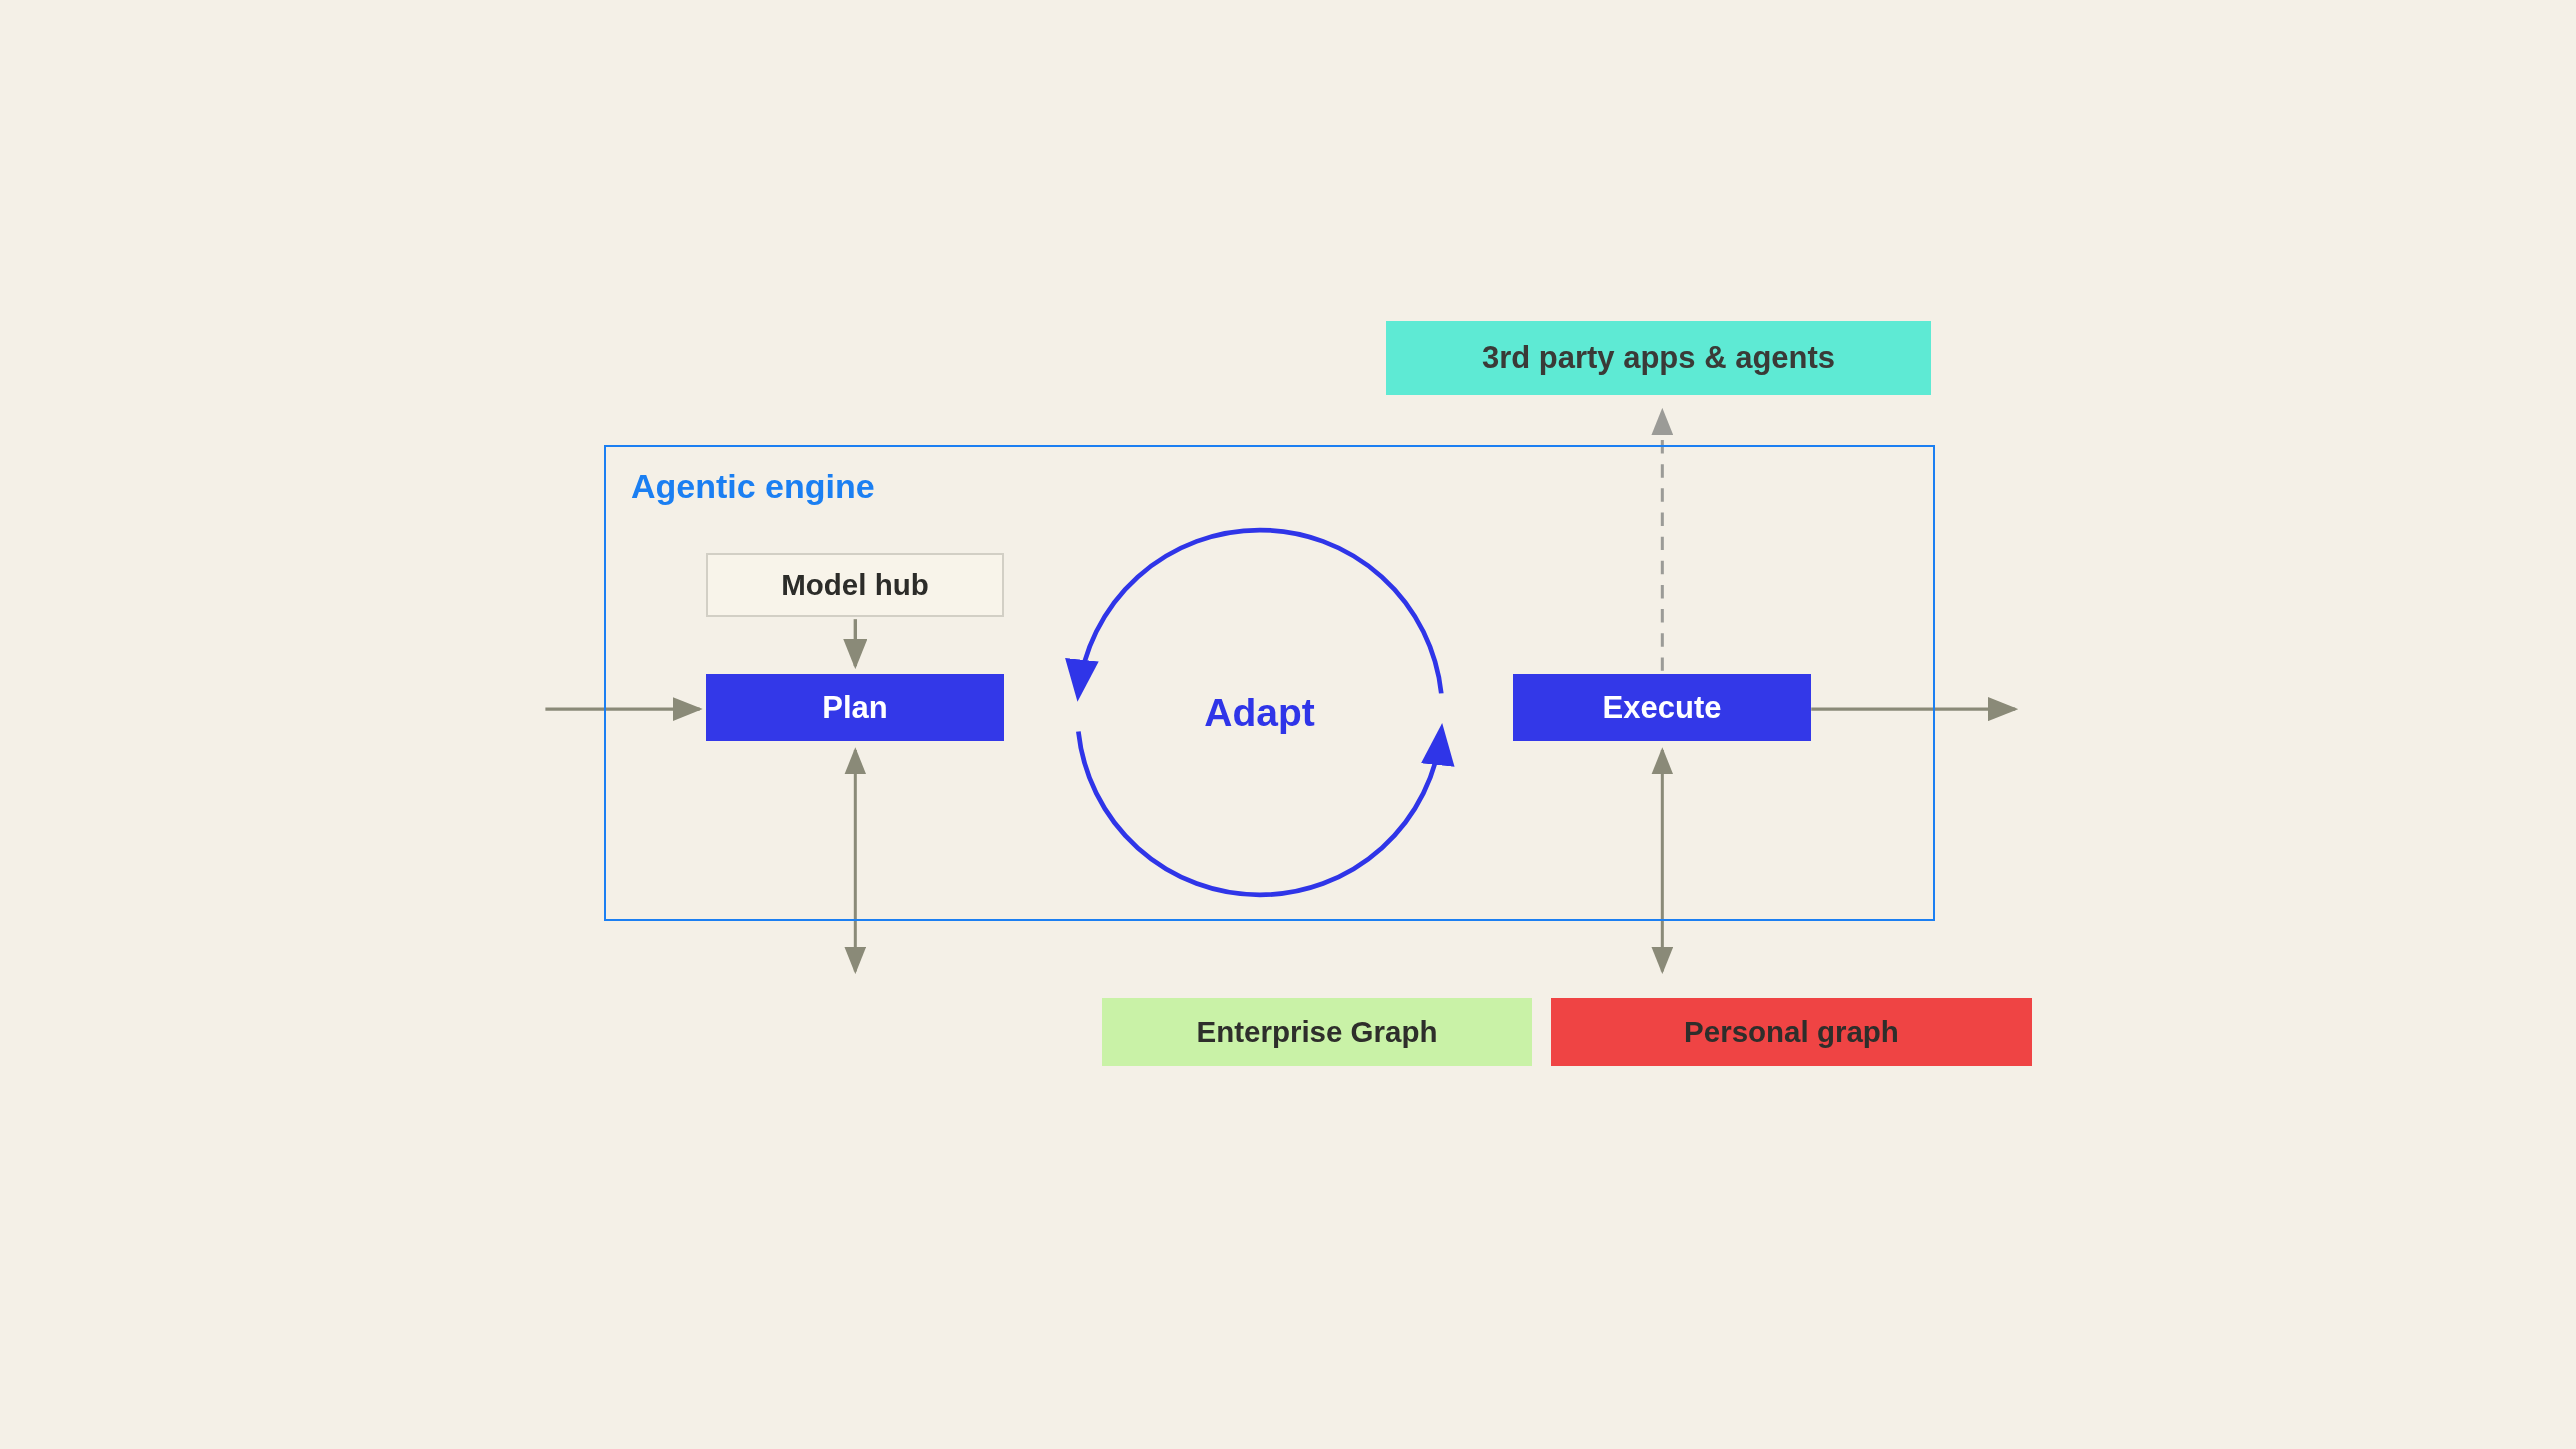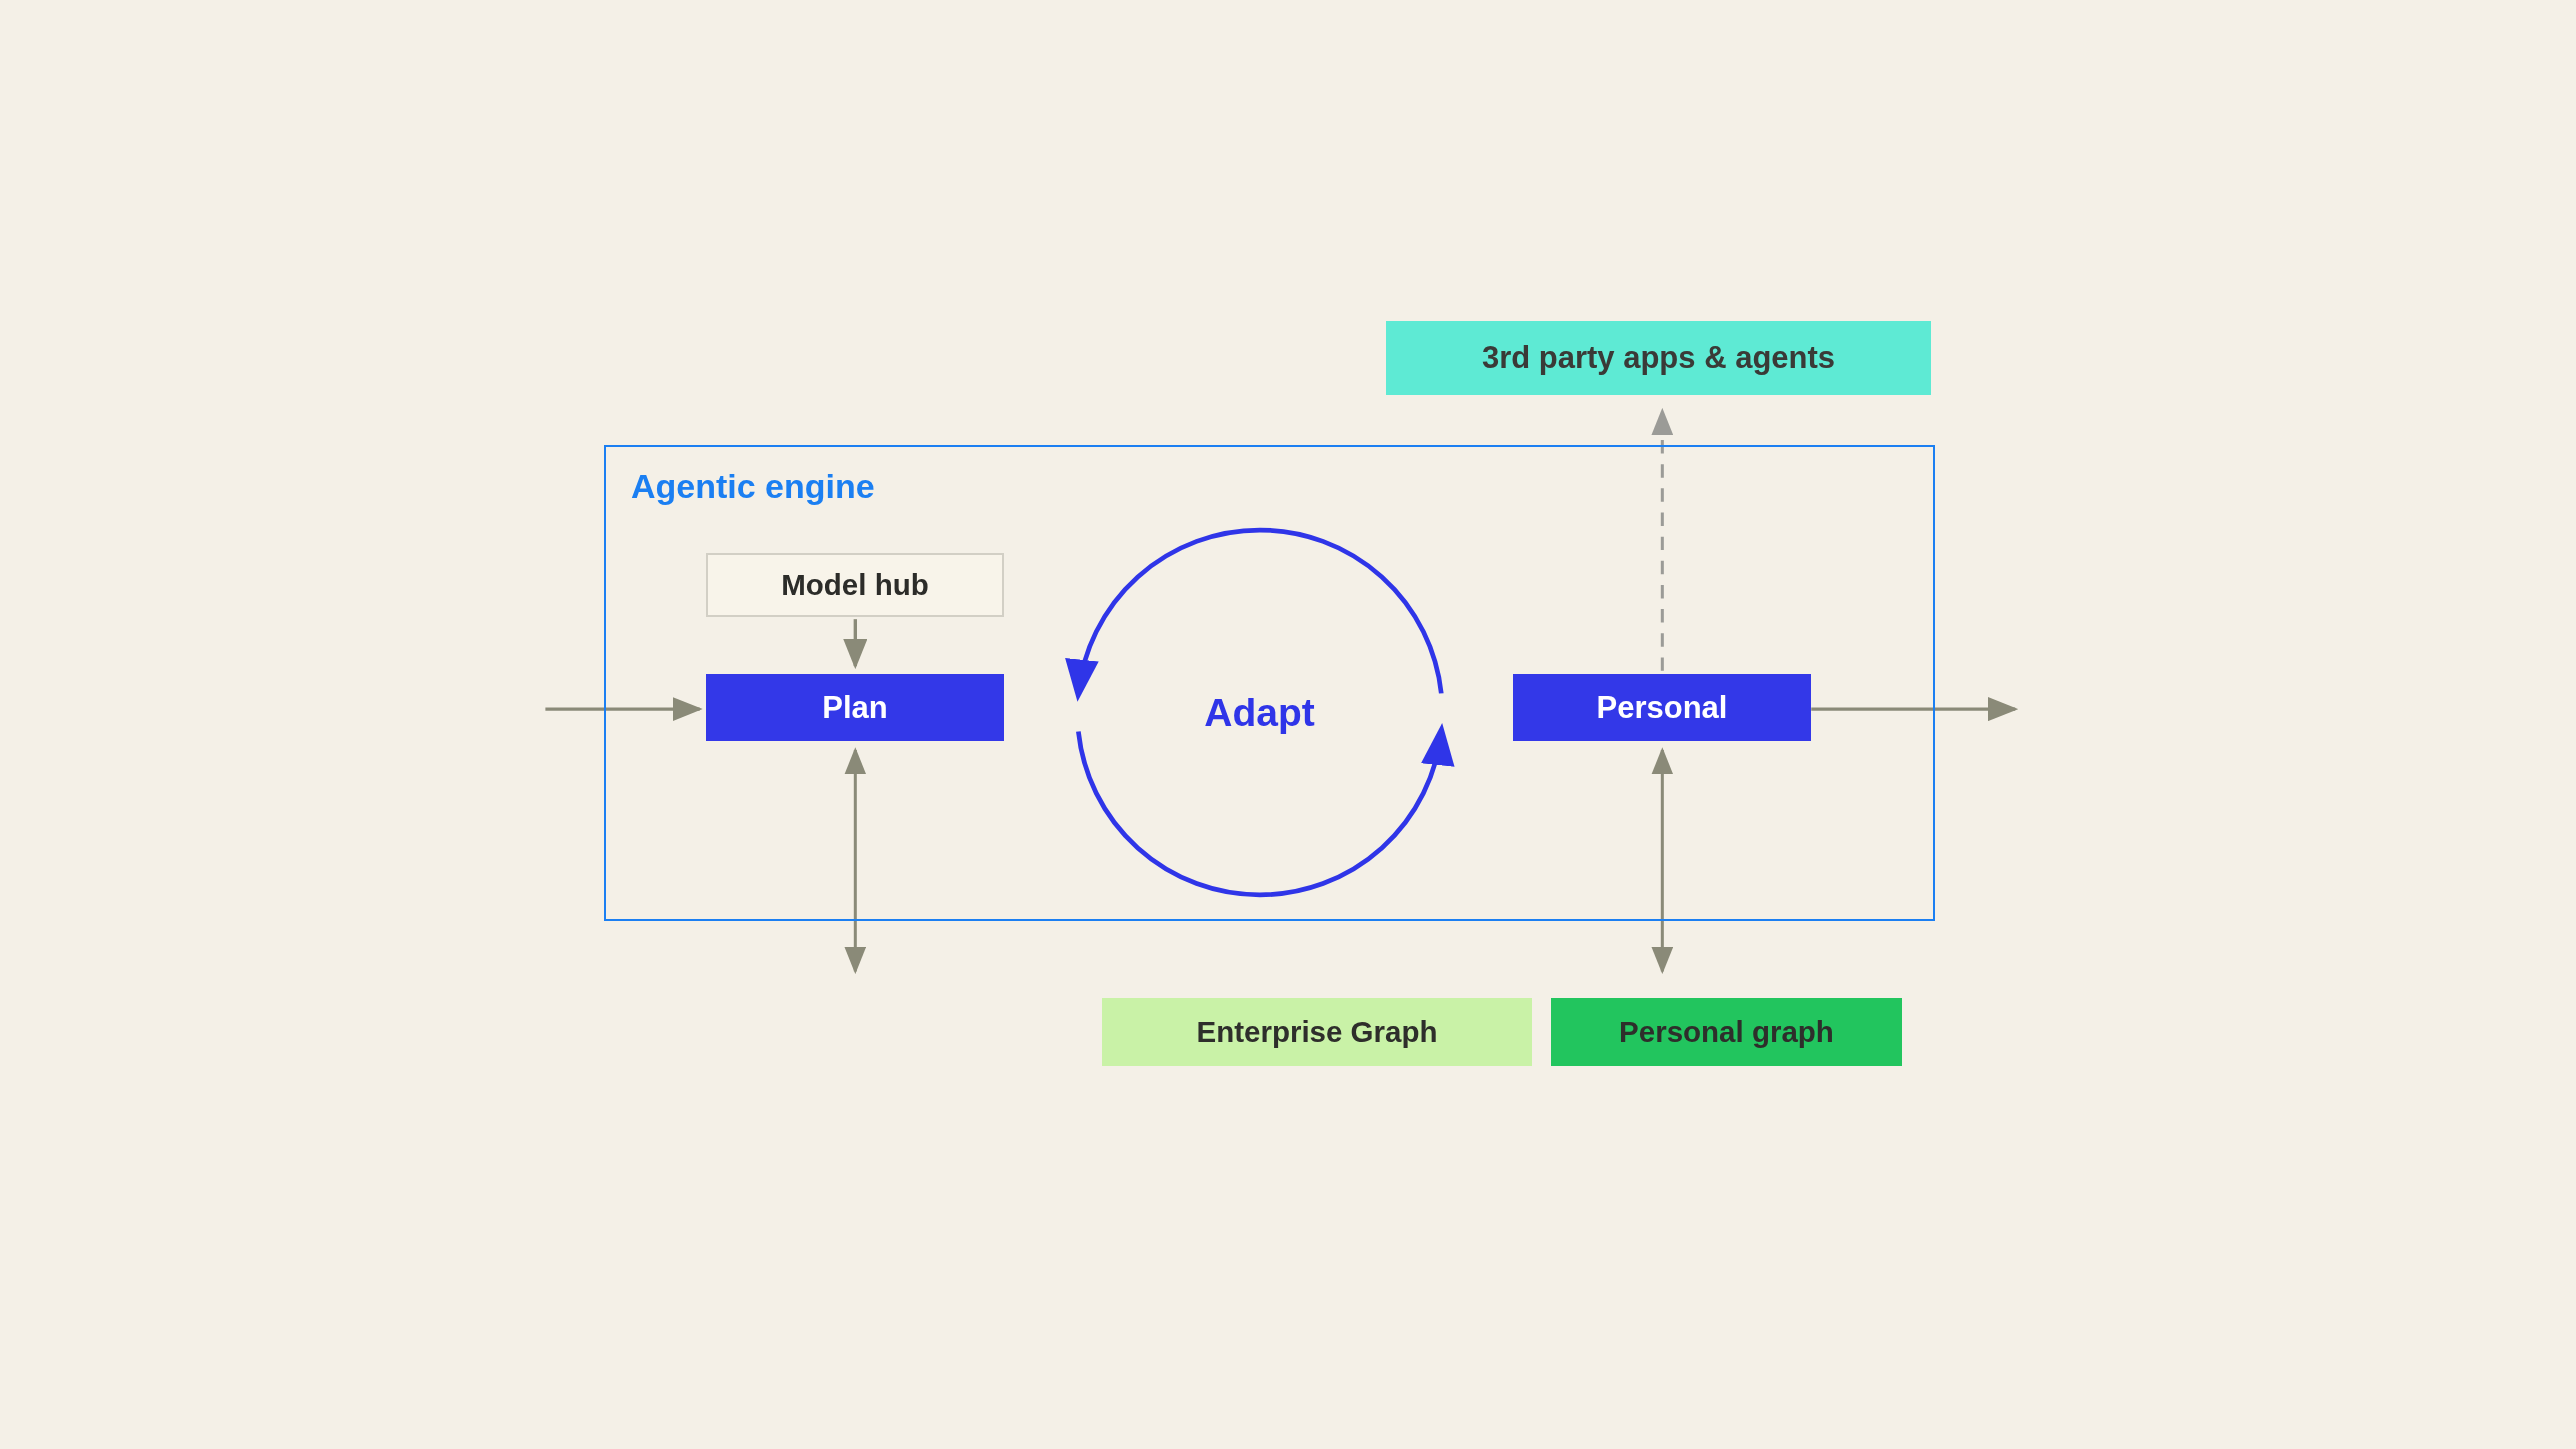--- a/index.html
+++ b/index.html
@@ -91,21 +91,21 @@
   }
   .chip {
     top: 998px;
     height: 68px;
     color: #2e2e2b;
     font-size: 29.5px;
     font-weight: 600;
   }
   .chip-elm   { left: 559px;  width: 527px; background: #d6ecf9; }
   .chip-graph { left: 1102px; width: 430px; background: #c9f2a7; }
-  .chip-pg    { left: 1551px; width: 351px; background: #22c55e; }
+  .chip-pg    { left: 1551px; width: 481px; background: #ef4444; }
 </style>
 </head>
 <body>
 
 <div class="canvas">
 
   <svg class="connector-layer" viewBox="0 0 3840 2160" aria-hidden="true">
     <defs>
       <marker id="ah-olive" viewBox="0 0 10 8" refX="9" refY="4" markerWidth="9" markerHeight="7.2" orient="auto-start-reverse" markerUnits="strokeWidth">
         <path d="M0,0 L10,4 L0,8 z" fill="#8a8a78"></path>
@@ -156,21 +156,21 @@
 
   <div class="node action-box plan">
     <span>Plan</span>
   </div>
 
   <div class="adapt-label">
     <span>Adapt</span>
   </div>
 
   <div class="node action-box execute">
-    <span>Personal</span>
+    <span>Execute</span>
   </div>
 
 
 
   <div class="node chip chip-graph">
     <span>Enterprise Graph</span>
   </div>
   <div class="node chip chip-pg">
     <span>Personal graph</span>
   </div>

